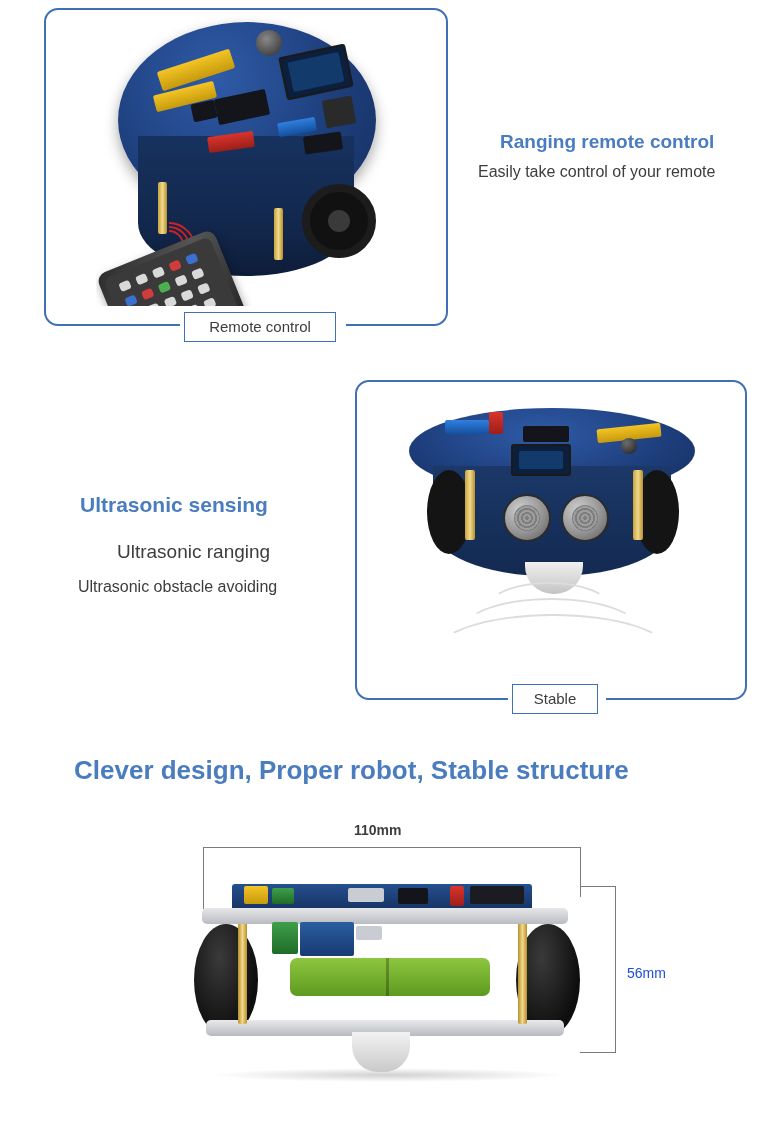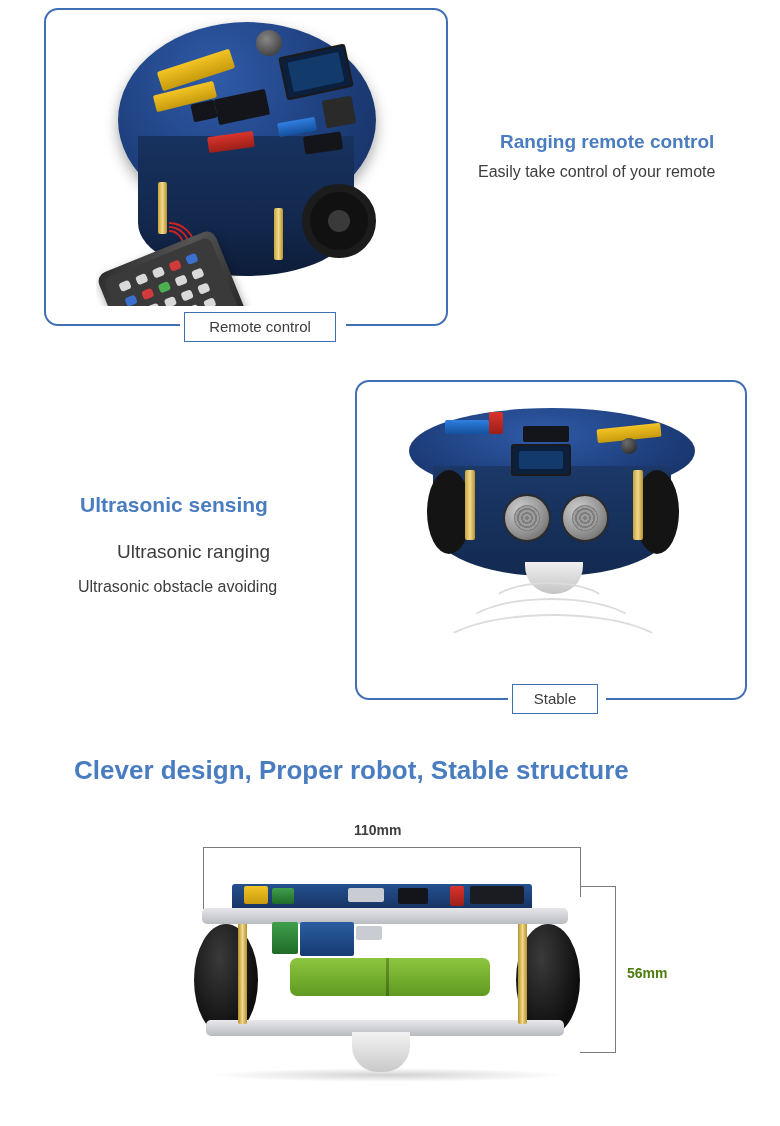--- a/index.html
+++ b/index.html
@@ -82,21 +82,21 @@
   
   #heading-clever {
     left: 74px; top: 755px; font-size: 26px;
   }
   #dim-width-label {
     position: absolute; left: 354px; top: 822px;
     font-size: 14px; font-weight: bold; color: #3d3d3d;
   }
   #dim-height-label {
     position: absolute; left: 627px; top: 965px;
-    font-size: 14px; font-weight: bold; color: #4d7c0f;
+    font-size: 14px; font-weight: normal; color: #1d4ed8;
   }
   
   .guide {
     position: absolute;
     background: #7a7a7a;
   }
   #guide-top { left: 203px; top: 847px; width: 378px; height: 1px; }
   #guide-left-v { left: 203px; top: 847px; width: 1px; height: 62px; }
   #guide-right-v { left: 580px; top: 847px; width: 1px; height: 50px; }
   #guide-right-h { left: 580px; top: 886px; width: 36px; height: 1px; }

